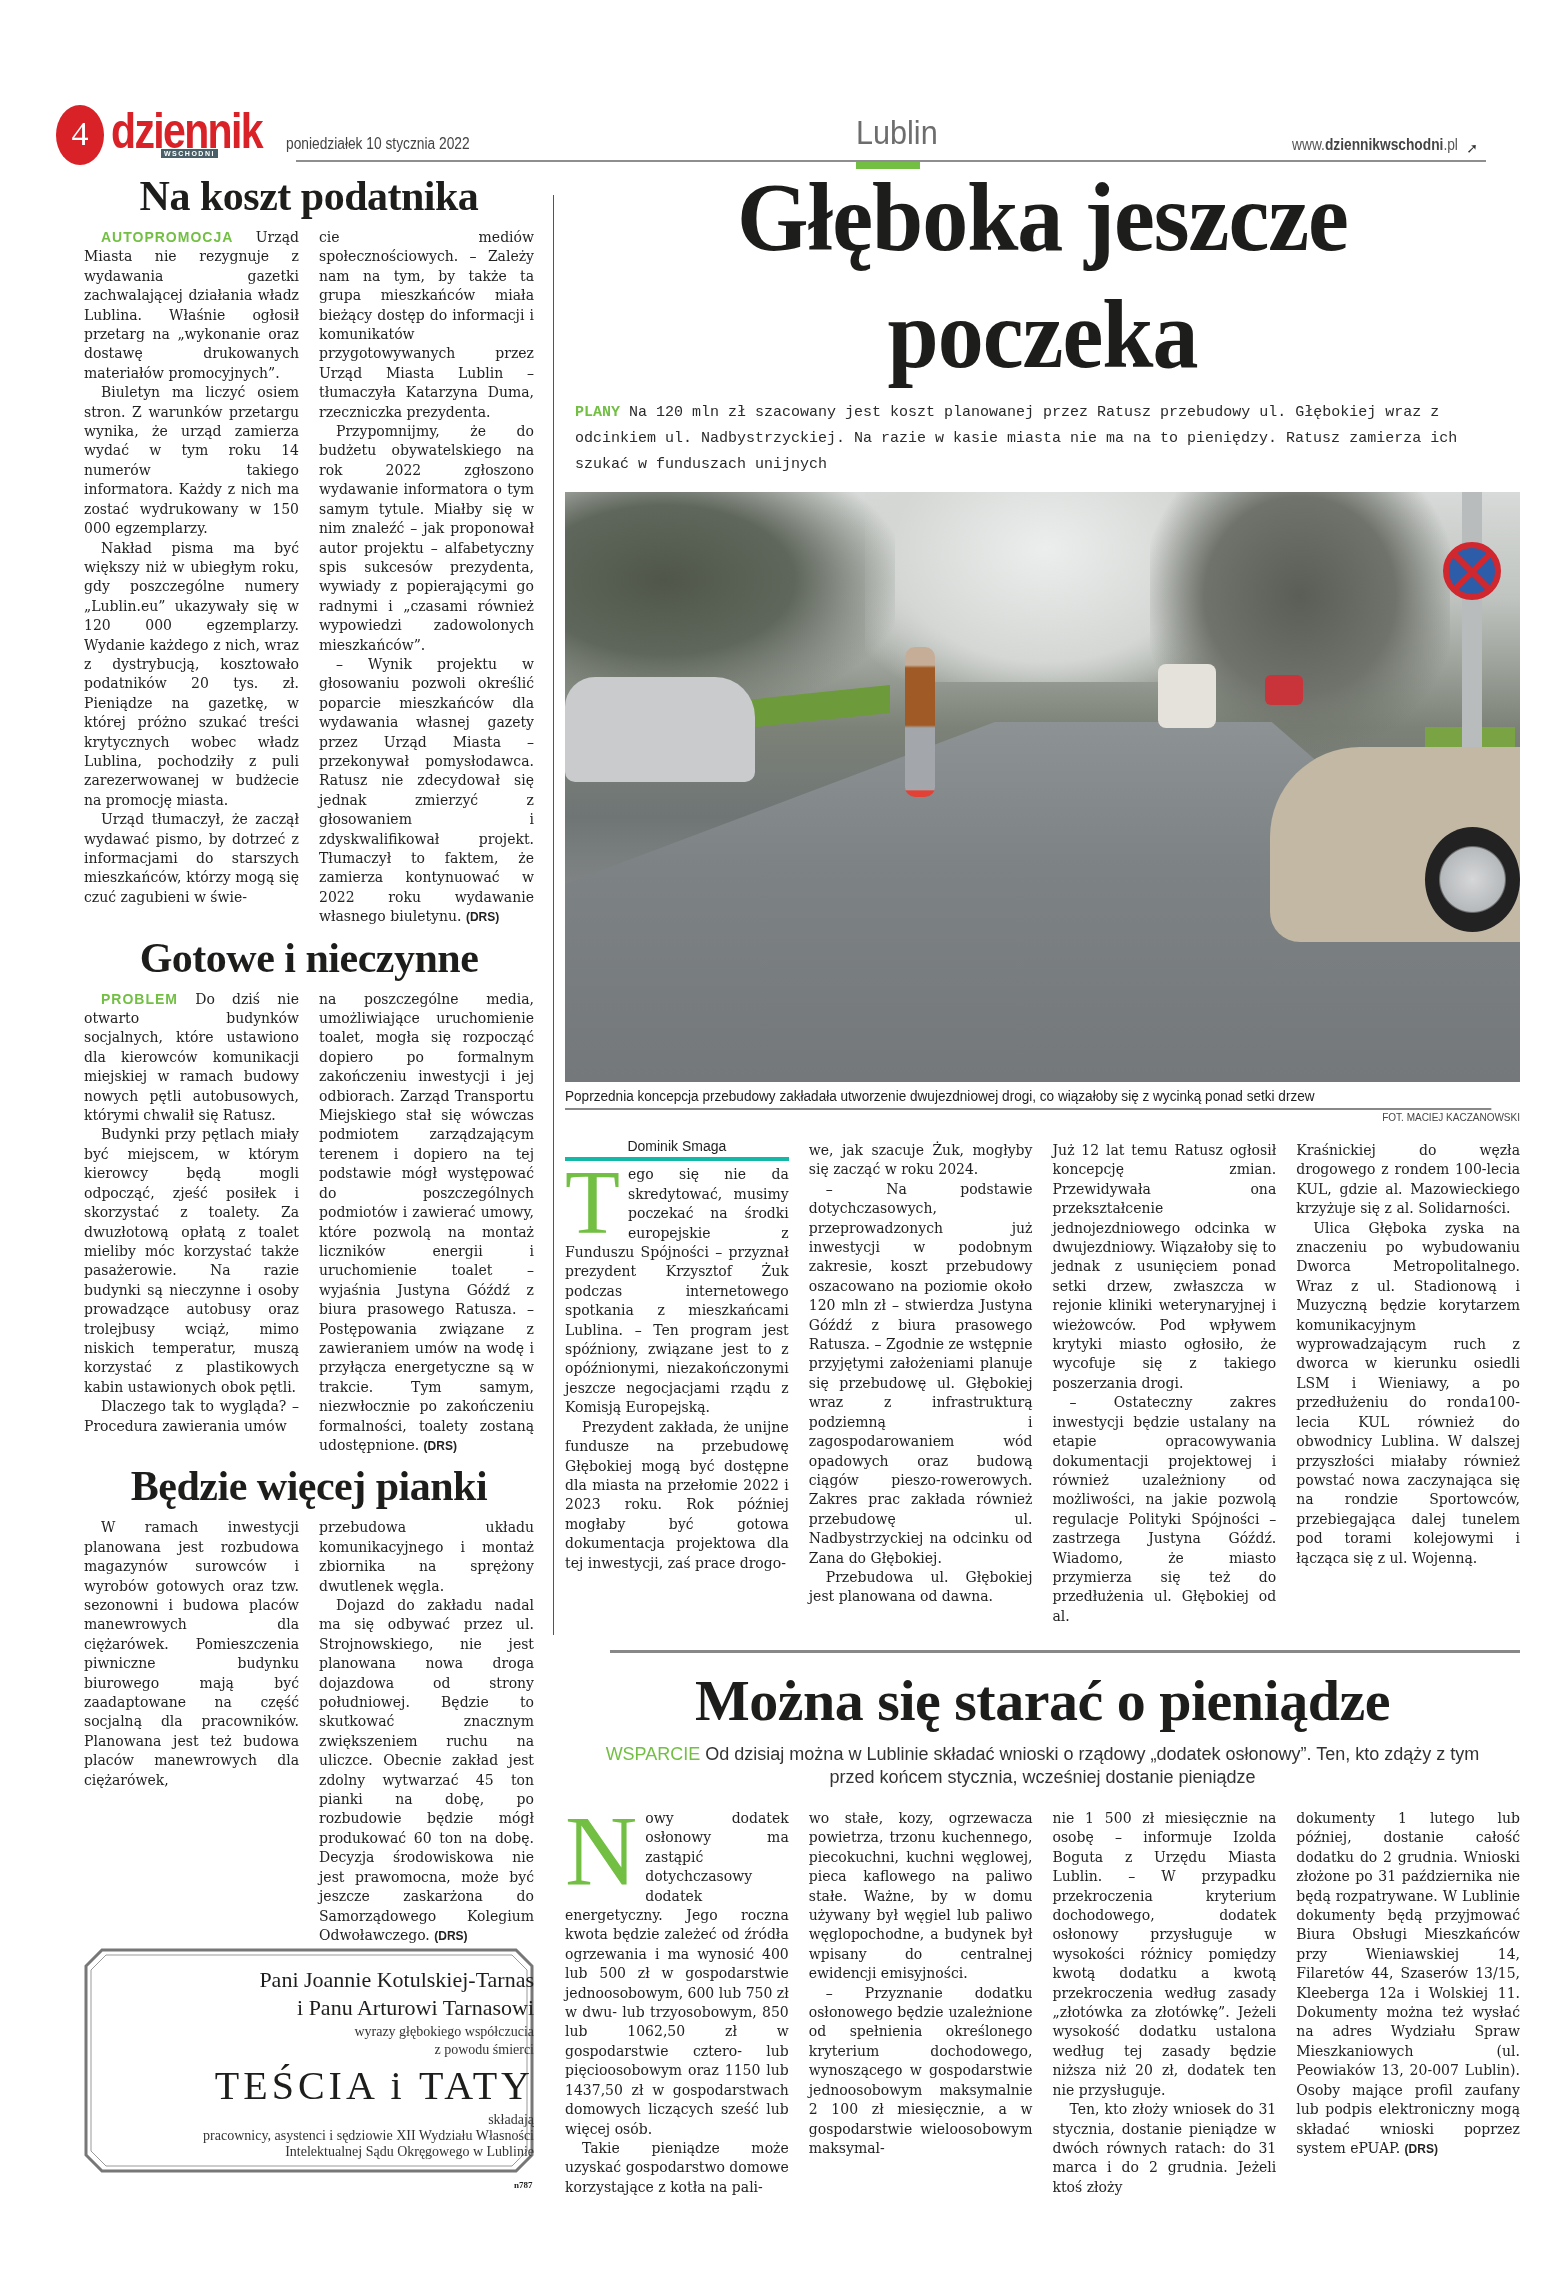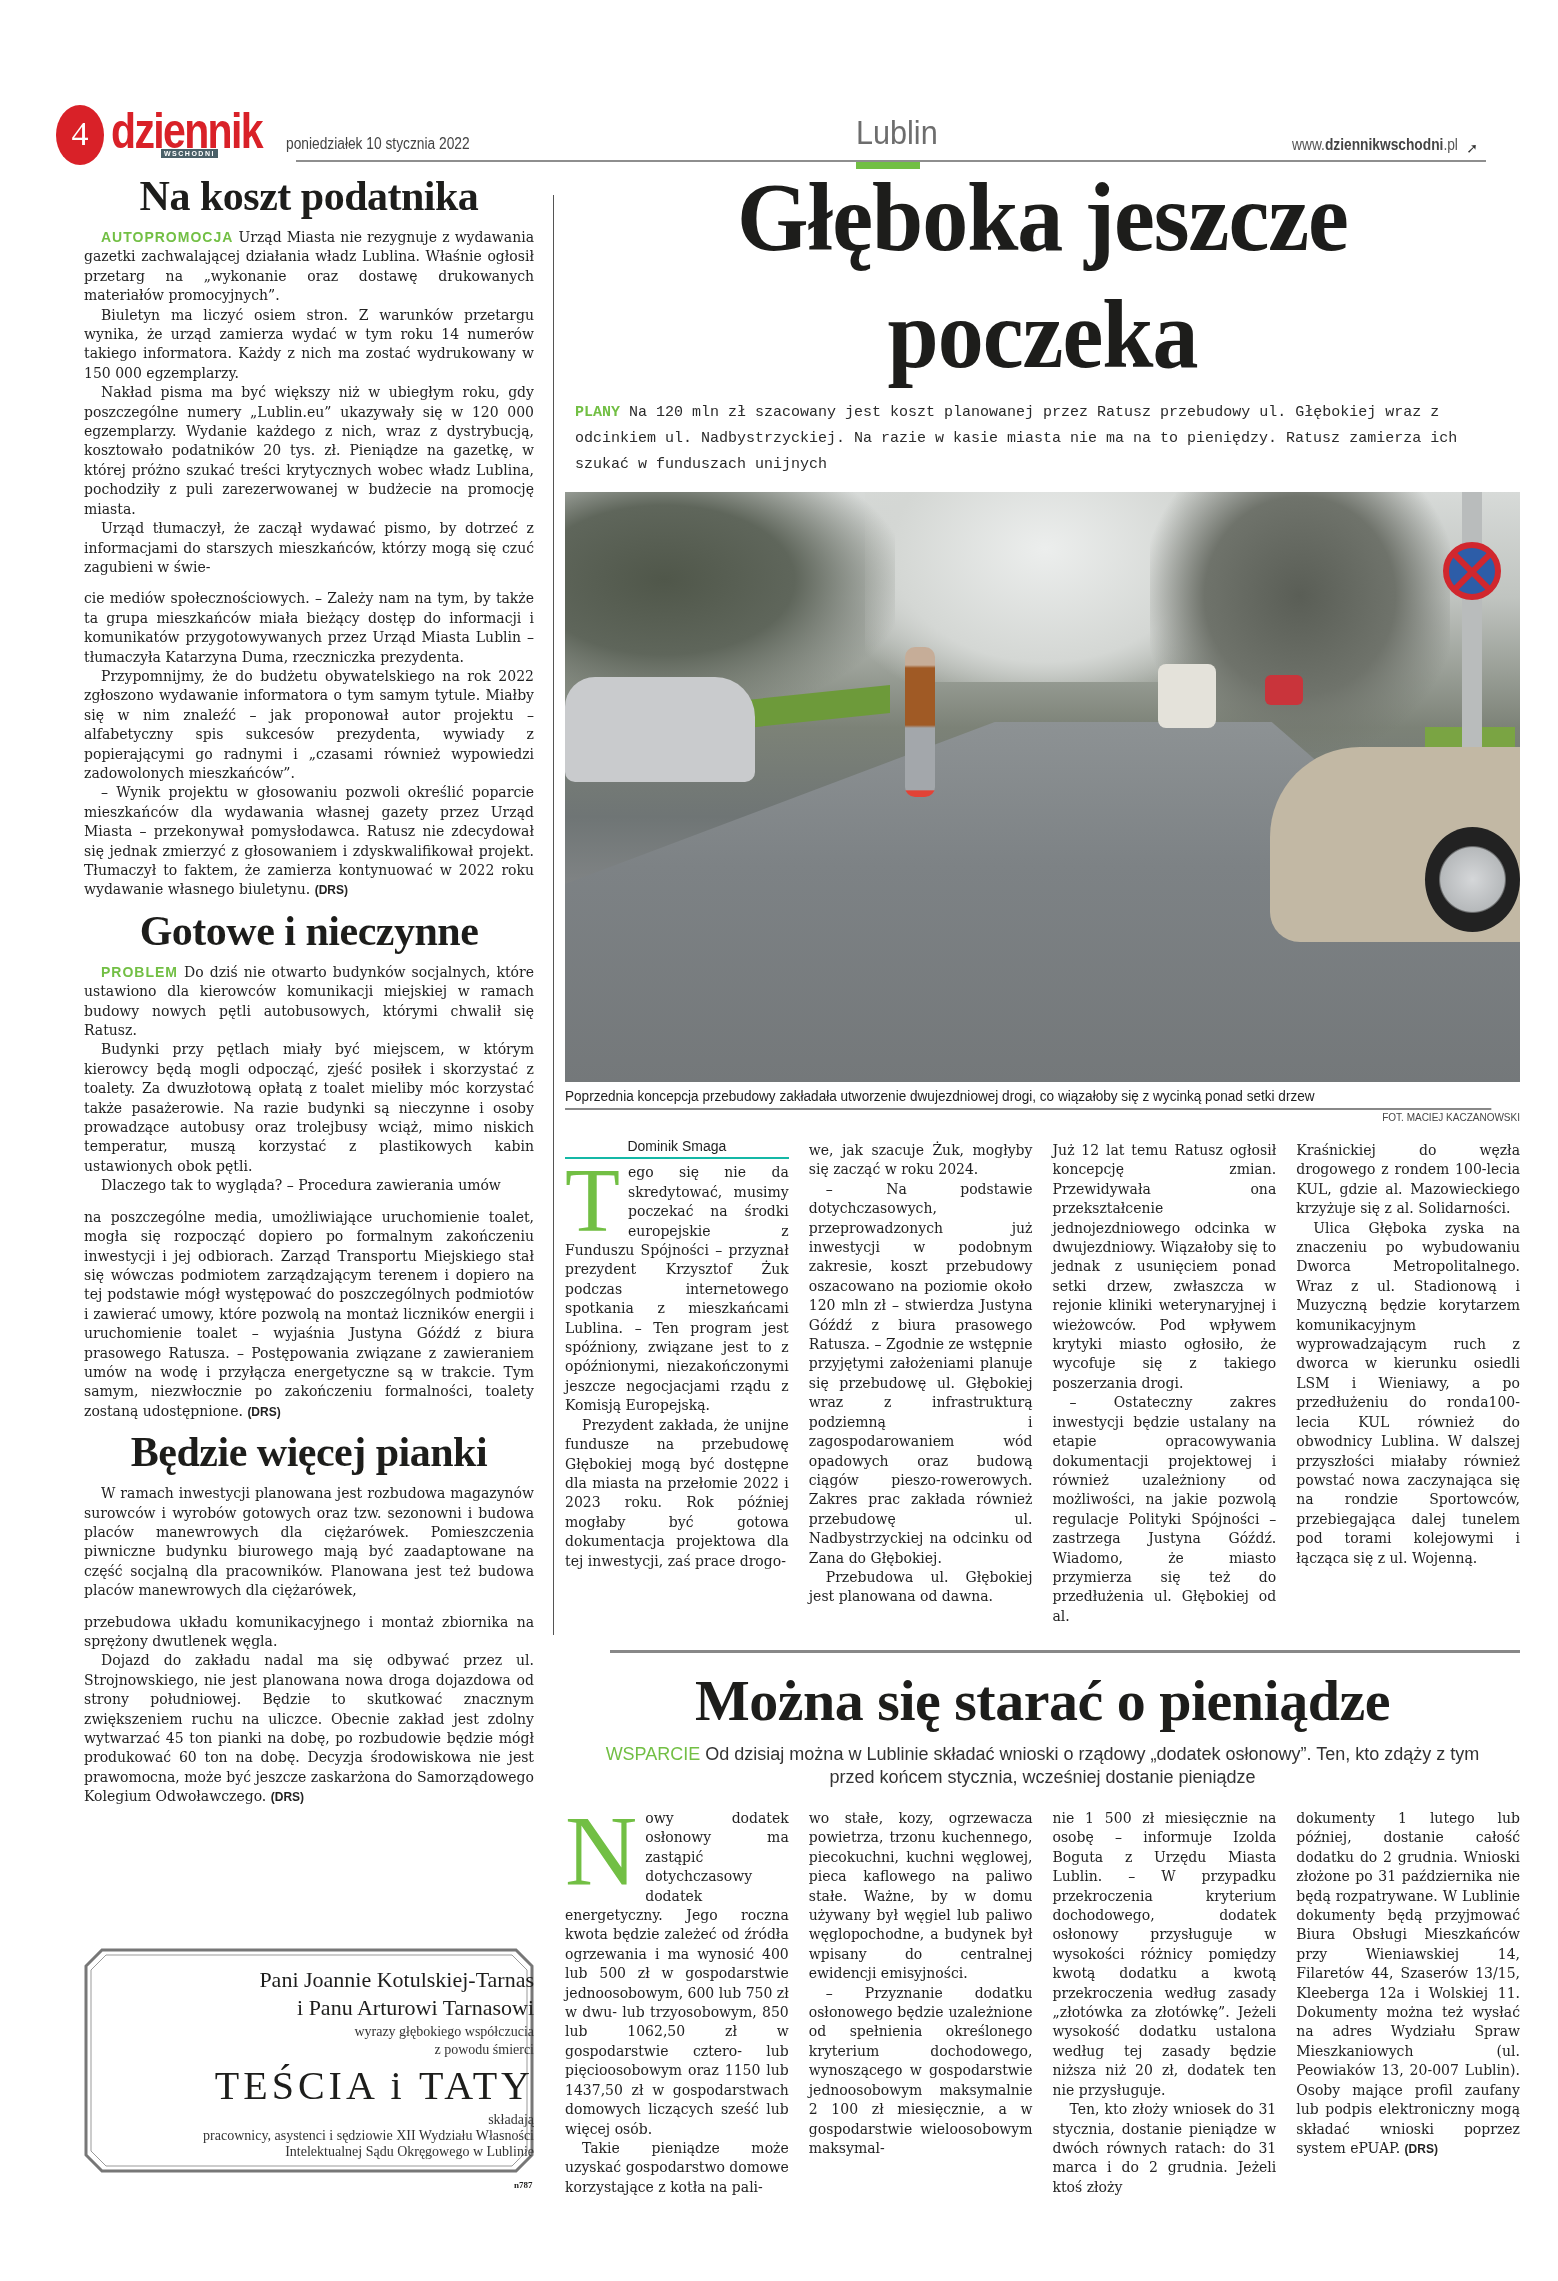--- a/index.html
+++ b/index.html
@@ -24,21 +24,21 @@
   .site-url { position: absolute; right: 28px; top: 31px; font-family: "Liberation Sans", sans-serif; font-size: 16px; color: #555;
     transform: scaleX(0.86); transform-origin: right; }
   .site-url b { color: #444; }
   .cursor-icon { position: absolute; right: 8px; top: 35px; font-size: 14px; color: #333; }
 
   
   .left-col { position: absolute; left: 84px; top: 170px; width: 450px; }
   .col-rule-v { position: absolute; left: 553px; top: 195px; width: 1px; height: 1440px; background: #555; }
   h2.article-title { font-family: "Liberation Serif", serif; font-weight: bold; font-size: 42px; text-align: center;
     letter-spacing: -0.5px; line-height: 52px; color: #1d1d1b; margin: 0 0 6px 0; }
-  .cols2 { display: flex; gap: 12px; flex-direction: column; }
+  .cols2 { display: flex; gap: 20px; }
   .cols2 > div { flex: 1; }
   .body-text { font-family: "DejaVu Serif", serif; font-size: 14px; line-height: 19.4px; text-align: justify;
     hyphens: manual; color: #222; }
   .body-text p { text-indent: 17px; }
   .body-text p.noindent { text-indent: 0; }
   .lead-tag { font-family: "Liberation Sans", sans-serif; font-weight: bold; color: #72bf44; letter-spacing: 1px; font-size: 14px; }
   .sig { font-family: "Liberation Sans", sans-serif; font-weight: bold; font-size: 12px; }
 
   
   .obit { position: absolute; left: 84px; top: 1948px; width: 450px; height: 225px; border: 3px double #666;
@@ -80,21 +80,21 @@
   .photo .pole { position: absolute; left: 897px; top: 0; width: 20px; height: 265px; background: #b9bcbc; }
   .photo .sign { position: absolute; left: 878px; top: 50px; width: 58px; height: 58px; border-radius: 50%; background: #2d5da8; border: 6px solid #d1272e; }
   .photo .sign::before, .photo .sign::after { content: ""; position: absolute; left: 20px; top: -2px; width: 6px; height: 52px; background: #d1272e; transform: rotate(45deg); }
   .photo .sign::after { transform: rotate(-45deg); }
   .caption { font-family: "Liberation Sans", sans-serif; font-size: 14px; color: #222; padding-top: 6px; border-bottom: 2px solid #888;
     padding-bottom: 4px; transform: scaleX(0.97); transform-origin: left; white-space: nowrap; }
   .photo-credit { font-family: "Liberation Sans", sans-serif; font-size: 10px; color: #444; text-align: right; margin-top: 2px; }
 
   .main-body { display: flex; gap: 20px; margin-top: 14px; }
   .main-body > div { flex: 1; }
-  .byline { font-family: "Liberation Sans", sans-serif; font-size: 14px; text-align: center; border-bottom: 2px solid #14b8a6;
+  .byline { font-family: "Liberation Sans", sans-serif; font-size: 14px; text-align: center; border-bottom: 4px solid #14b8a6;
     padding-bottom: 1px; margin-bottom: 4px; }
   .dropcap { float: left; font-family: "Liberation Serif", serif; font-size: 90px; line-height: 68px; color: #72bf44; margin: 4px 8px 0 0; }
   .main-rule { position: absolute; left: 610px; top: 1650px; width: 910px; height: 3px; background: #888; }
 
   
   .sec { position: absolute; left: 565px; top: 1665px; width: 955px; }
   h2.sec-title { font-family: "Liberation Serif", serif; font-weight: bold; font-size: 58px; text-align: center; line-height: 72px;
     letter-spacing: -0.5px; }
   .sec-lead { font-family: "Liberation Sans", sans-serif; font-size: 18px; line-height: 23px; text-align: center; color: #333; margin-top: 6px; padding: 0 40px; }
   .sec-lead .tag { color: #72bf44; }

